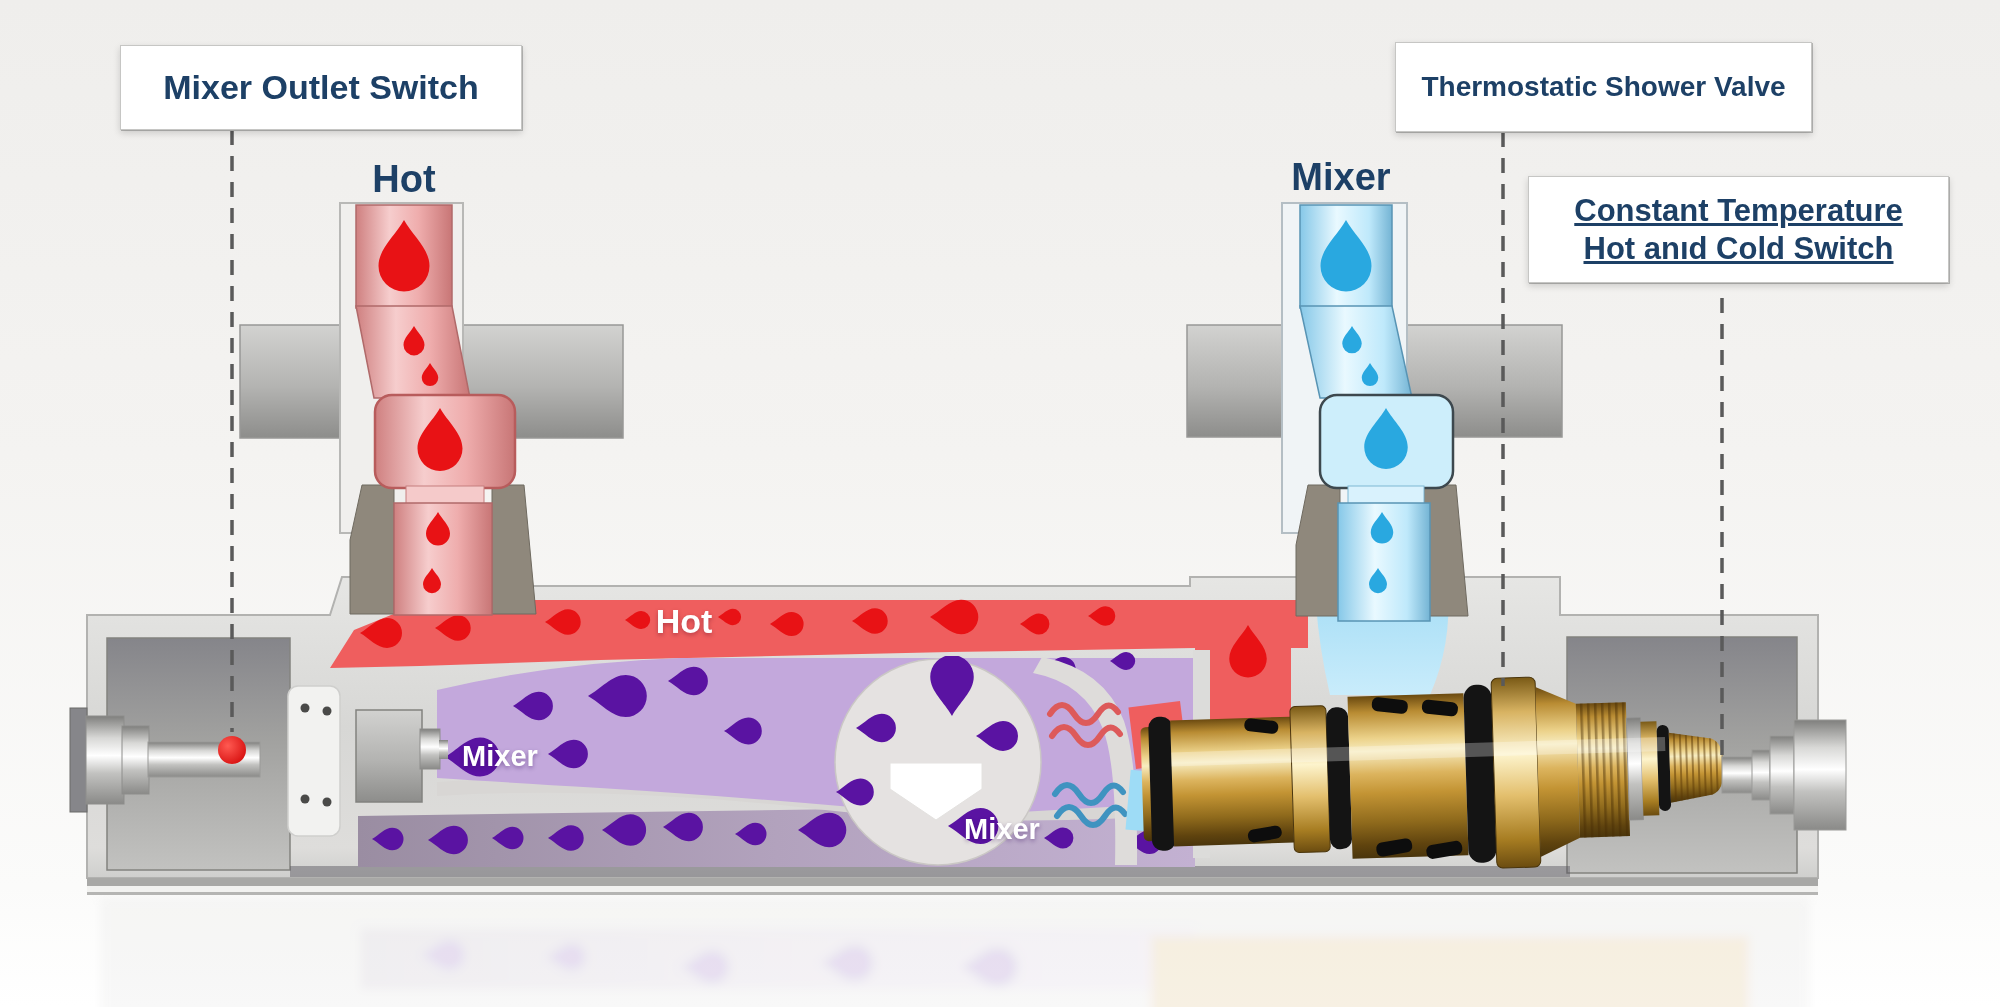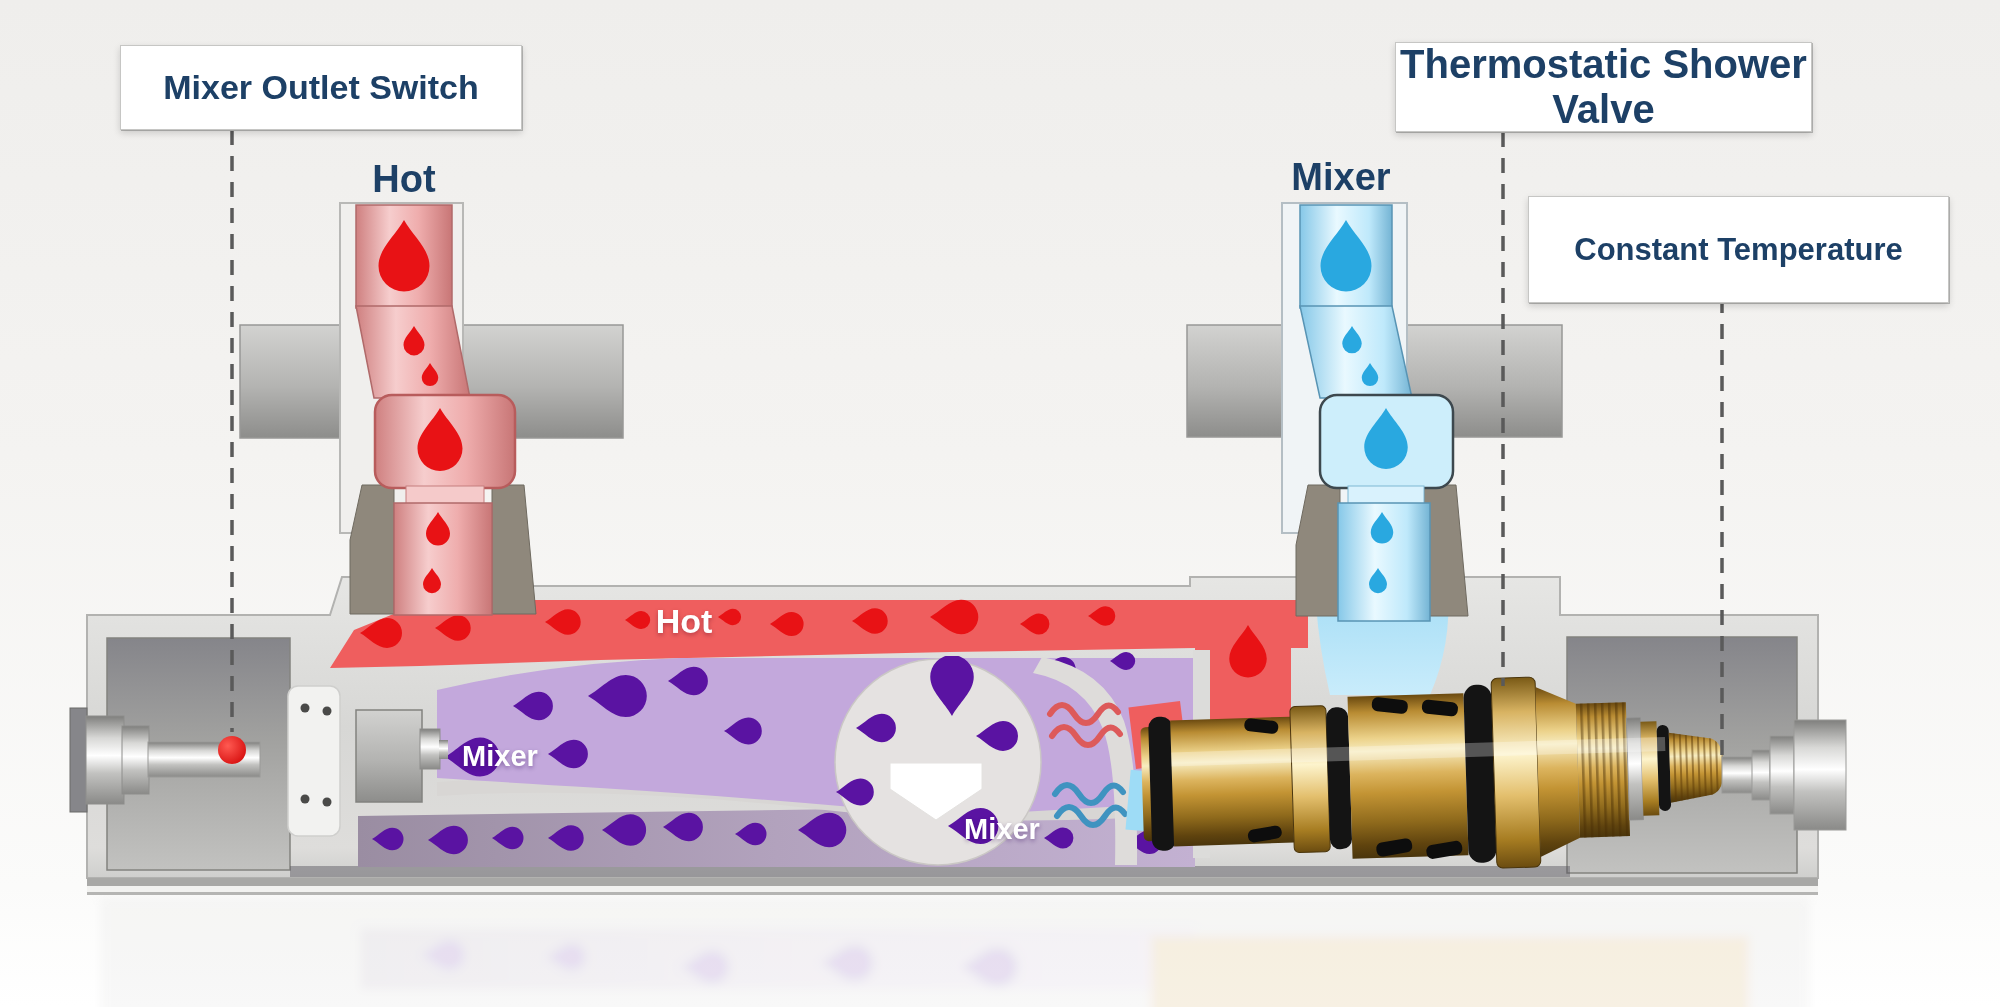--- a/index.html
+++ b/index.html
@@ -14,21 +14,21 @@
     font-family:"Liberation Sans", sans-serif;
   }
   #diagram-svg{position:absolute; left:0; top:0;}
   .callout{
     position:absolute; background:var(--label-box-bg);
     border:1px solid #c6c6c4; box-shadow:0 3px 7px rgba(0,0,0,.16), 1px 1px 0 #b9b9b7;
     display:flex; flex-direction:column; align-items:center; justify-content:center;
     color:var(--label-text); font-weight:bold; text-align:center;
   }
   .callout.big{font-size:34px;}
-  .callout.med{font-size:40px;}
+  .callout.med{font-size:28px;}
   .callout.two-line{font-size:31px; line-height:1.2;}
   .inlet-label{
     position:absolute; transform:translateX(-50%); color:var(--label-text);
     font-weight:bold; font-size:38px; white-space:nowrap;
   }
   .flow-label{
     position:absolute; transform:translateX(-50%); color:#ffffff; font-weight:bold;
     font-size:34px; text-shadow:0 2px 4px rgba(80,0,30,.35); white-space:nowrap;
   }
   .flow-label.mixer{font-size:29px; text-shadow:0 2px 4px rgba(50,10,90,.4);}
@@ -332,22 +332,23 @@
 </svg>
 
 <div class="callout big" style="left:120px; top:45px; width:400px; height:83px;">
   <span>Mixer Outlet Switch</span>
 </div>
 
 <div class="callout med" style="left:1395px; top:42px; width:415px; height:88px;">
   <span>Thermostatic Shower Valve</span>
 </div>
 
-<div class="callout two-line" style="left:1528px; top:196px; width:419px; height:105px;">
+<div class="callout two-line" style="left:1528px; top:176px; width:419px; height:105px;text-decoration:underline;">
   <span>Constant Temperature</span>
+  <span>Hot anıd Cold Switch</span>
 </div>
 
 <div class="inlet-label" style="left:404px; top:158px;">Hot</div>
 
 <div class="inlet-label" style="left:1341px; top:156px;">Mixer</div>
 
 <div class="flow-label" style="left:684px; top:602px;">Hot</div>
 
 <div class="flow-label mixer" style="left:500px; top:740px;">Mixer</div>
 

